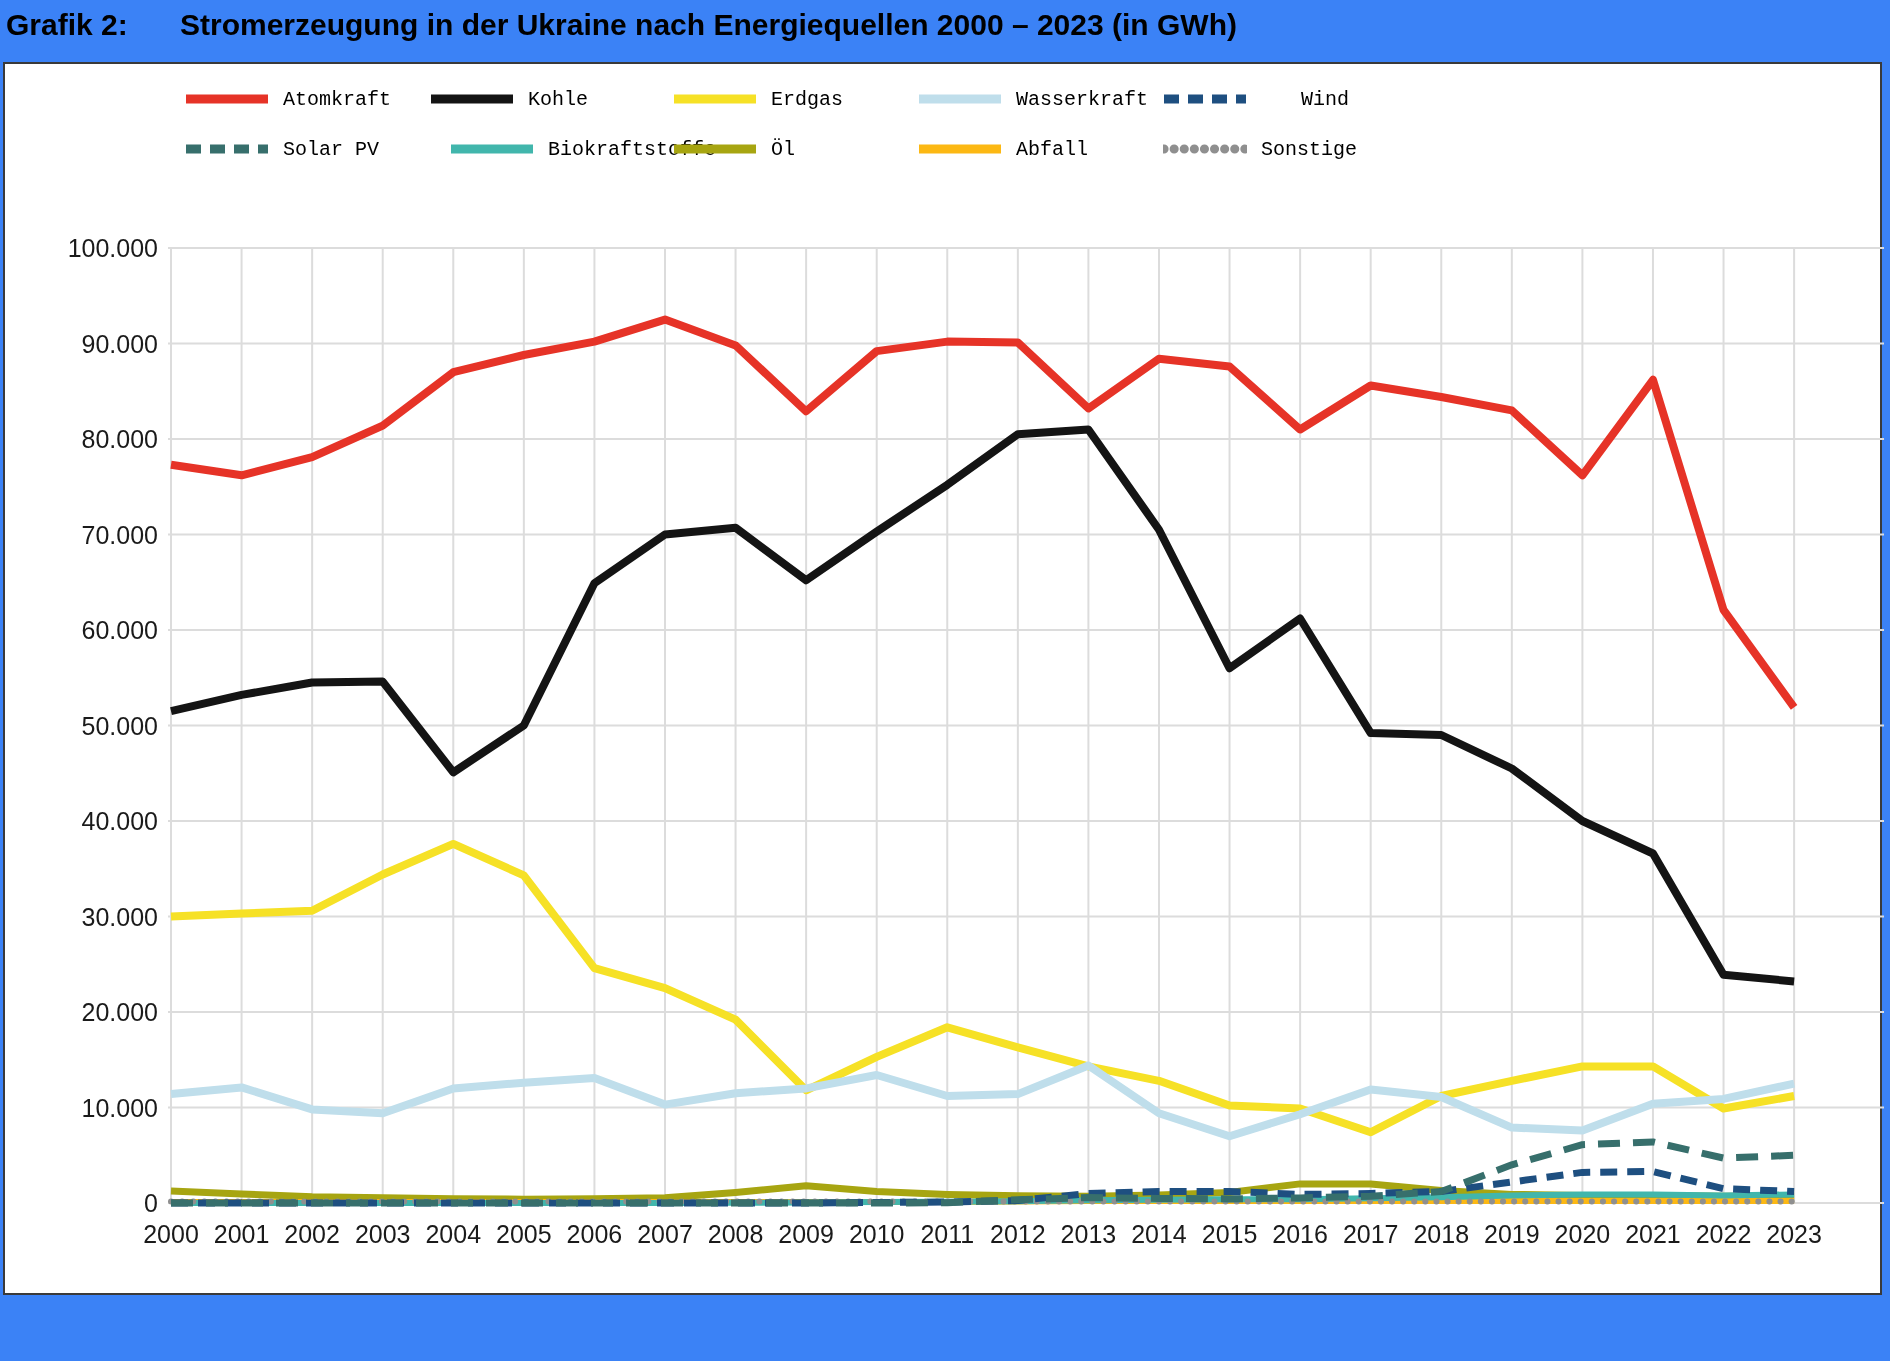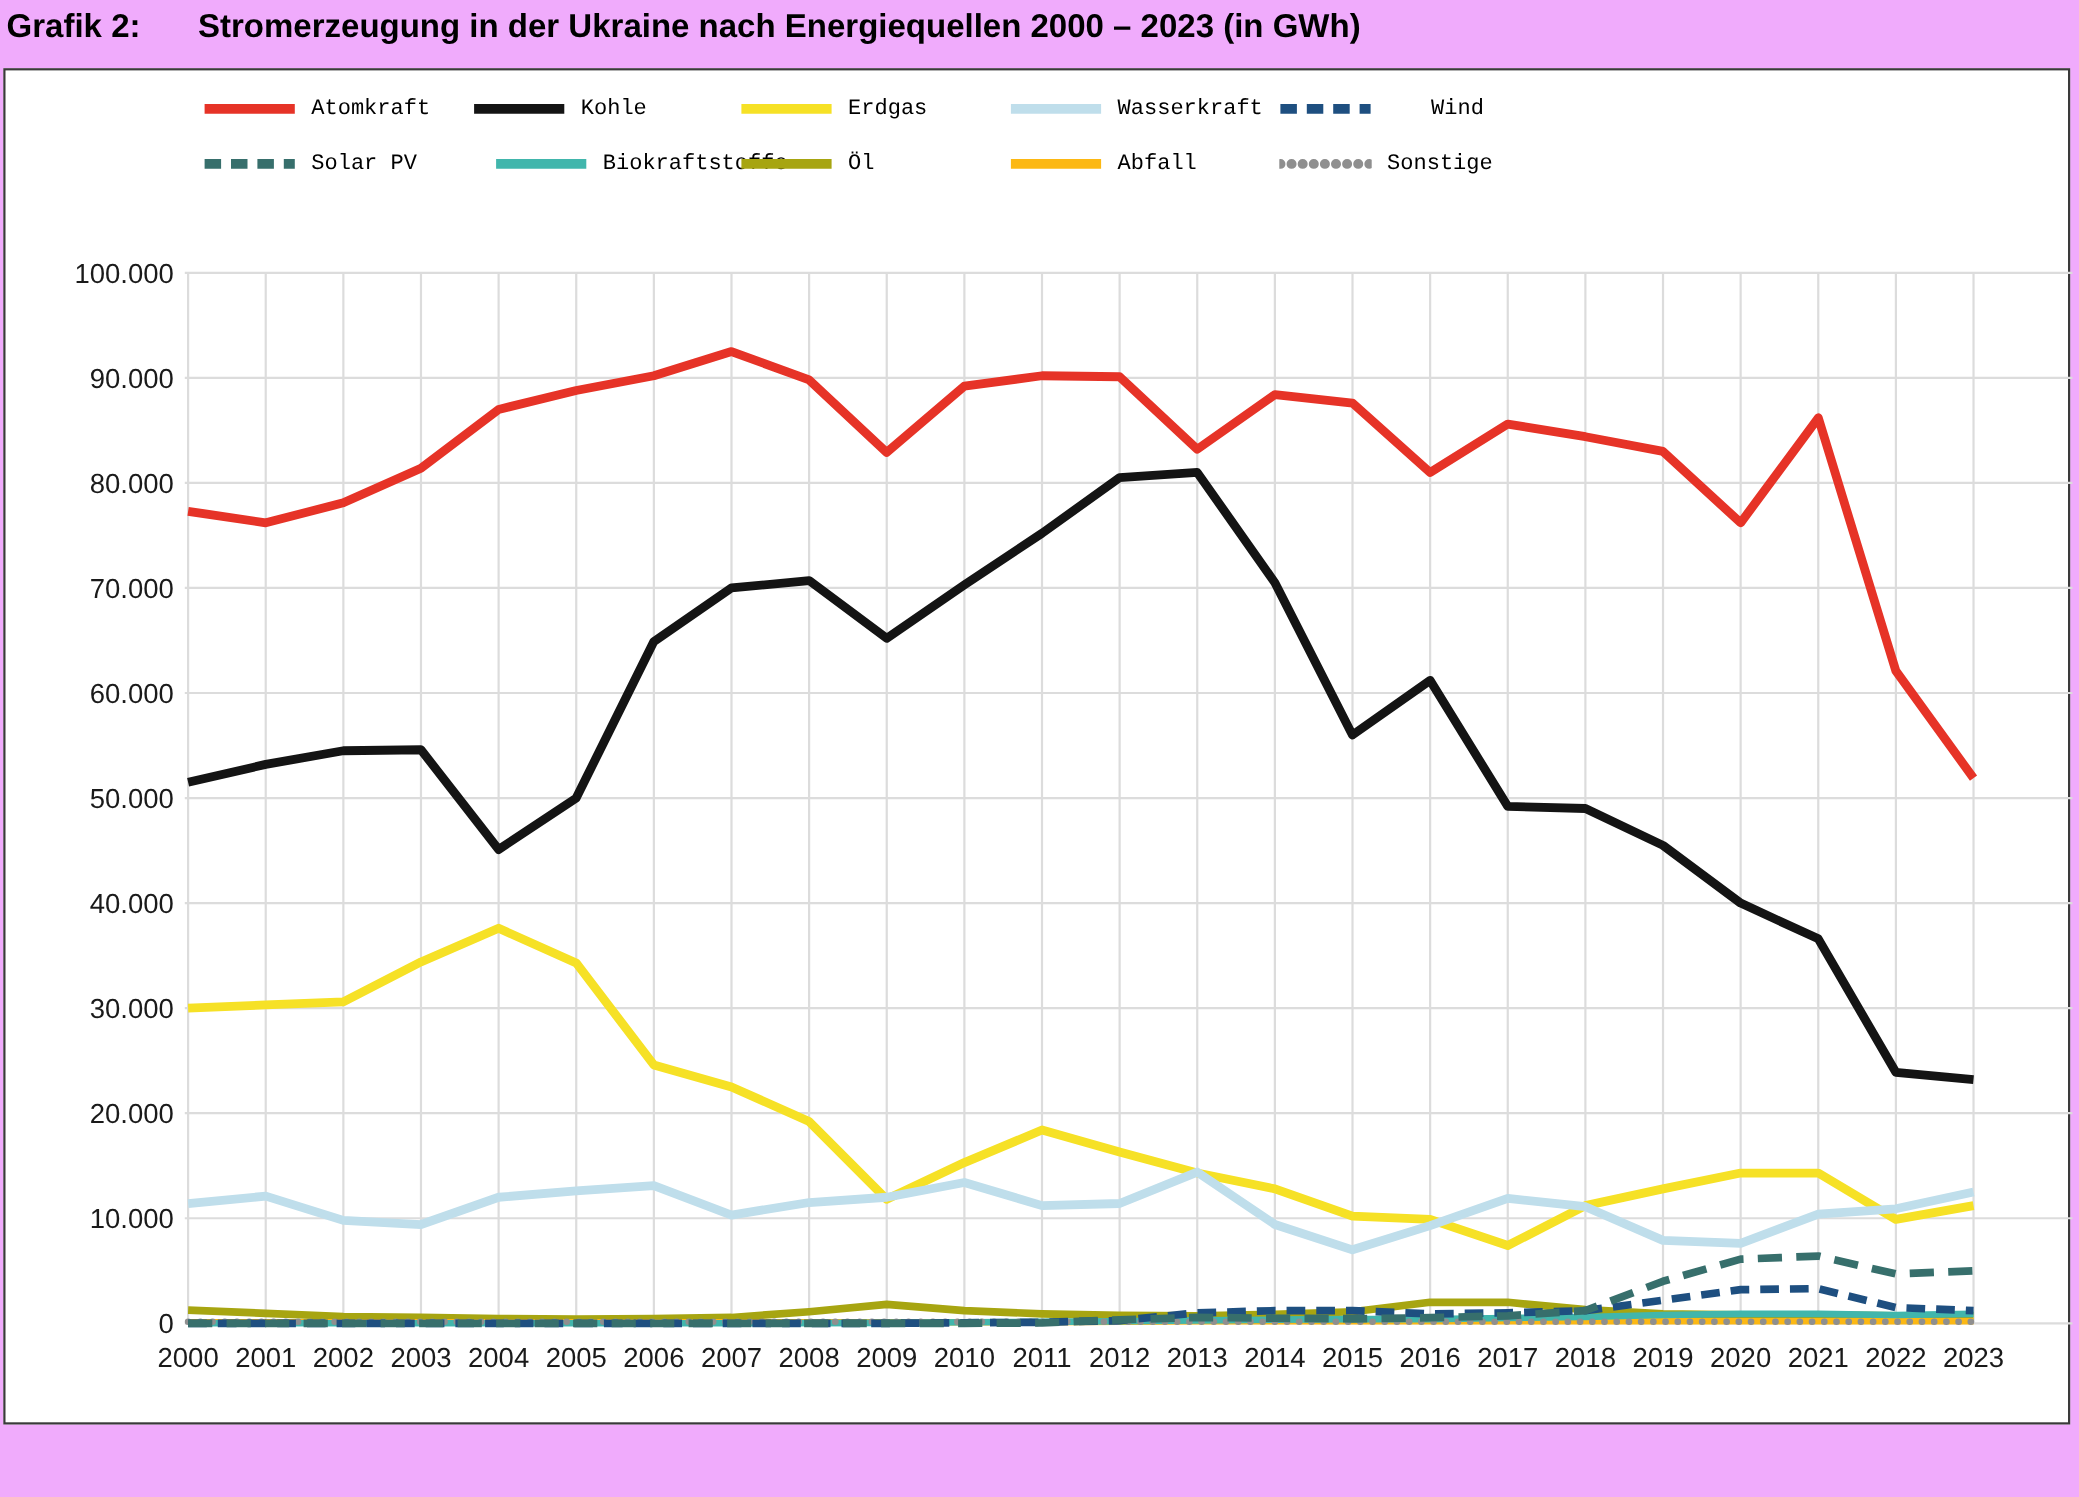--- a/index.html
+++ b/index.html
@@ -1,17 +1,17 @@
 <!DOCTYPE html>
 <html><head>
 <meta charset="utf-8">
 <style>
   html,body{margin:0;padding:0;background:#ffffff;}
   body{font-family:"Liberation Sans",sans-serif;color:#000;}
-  .fig{position:relative;width:1890px;height:1361px;background:#f0abfc;overflow:hidden;}
+  .fig{position:relative;width:1890px;height:1361px;background:#3b82f6;overflow:hidden;}
   .title-row{position:absolute;top:6px;left:6px;display:flex;font-weight:bold;font-size:30px;line-height:38px;color:#000;}
   .title-label{width:174px;flex:0 0 174px;}
   .chart-box{position:absolute;left:3px;top:62px;width:1879px;height:1233px;border:2px solid #3a3a3a;background:#fff;box-sizing:border-box;}
   .chart-svg{position:absolute;left:0;top:0;width:1890px;height:1361px;}
   .legend-item{position:absolute;display:flex;align-items:center;height:28px;font-size:20px;color:#000;white-space:nowrap;font-family:Liberation Mono, monospace;}
   .legend-item svg{margin-right:14px;display:block;}
   .source-row{position:absolute;left:6px;top:1314px;font-size:25px;color:#000;}
   .source-prefix{font-style:italic;}
   .source-link{font-style:normal;border-bottom:3px solid #abcbe0;padding-bottom:0px;}
   text{font-family:"Liberation Sans",sans-serif;}

